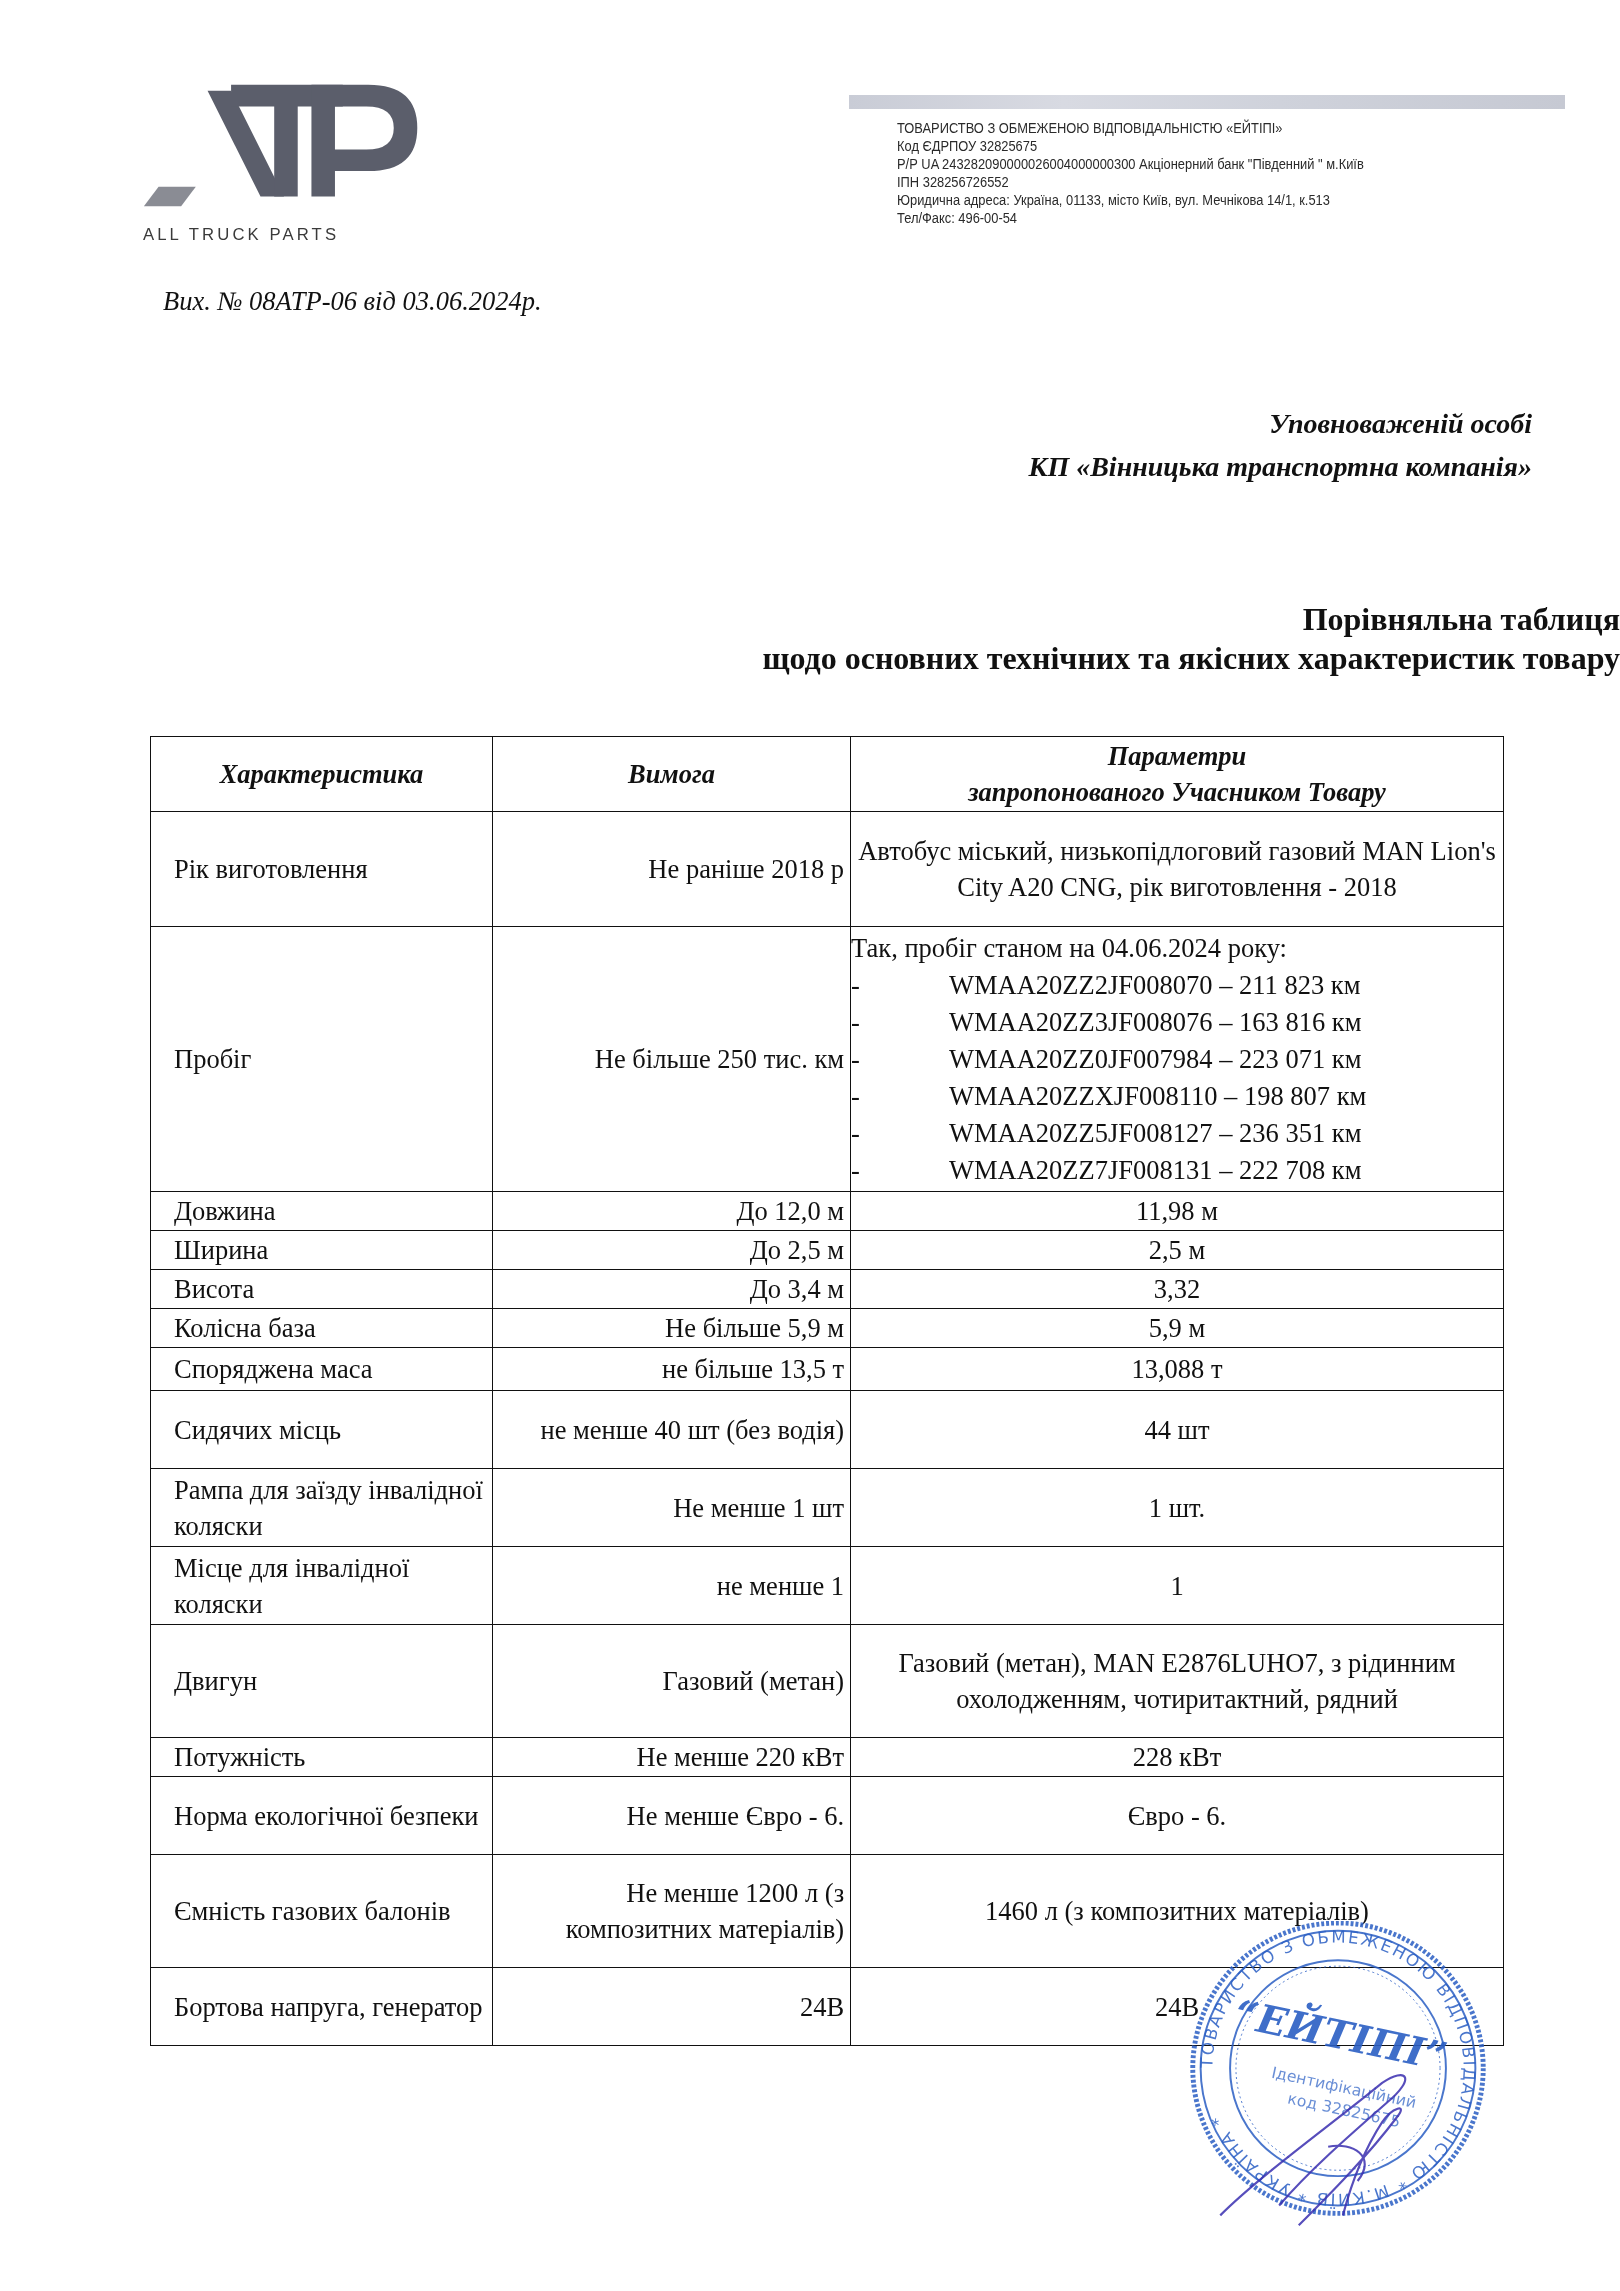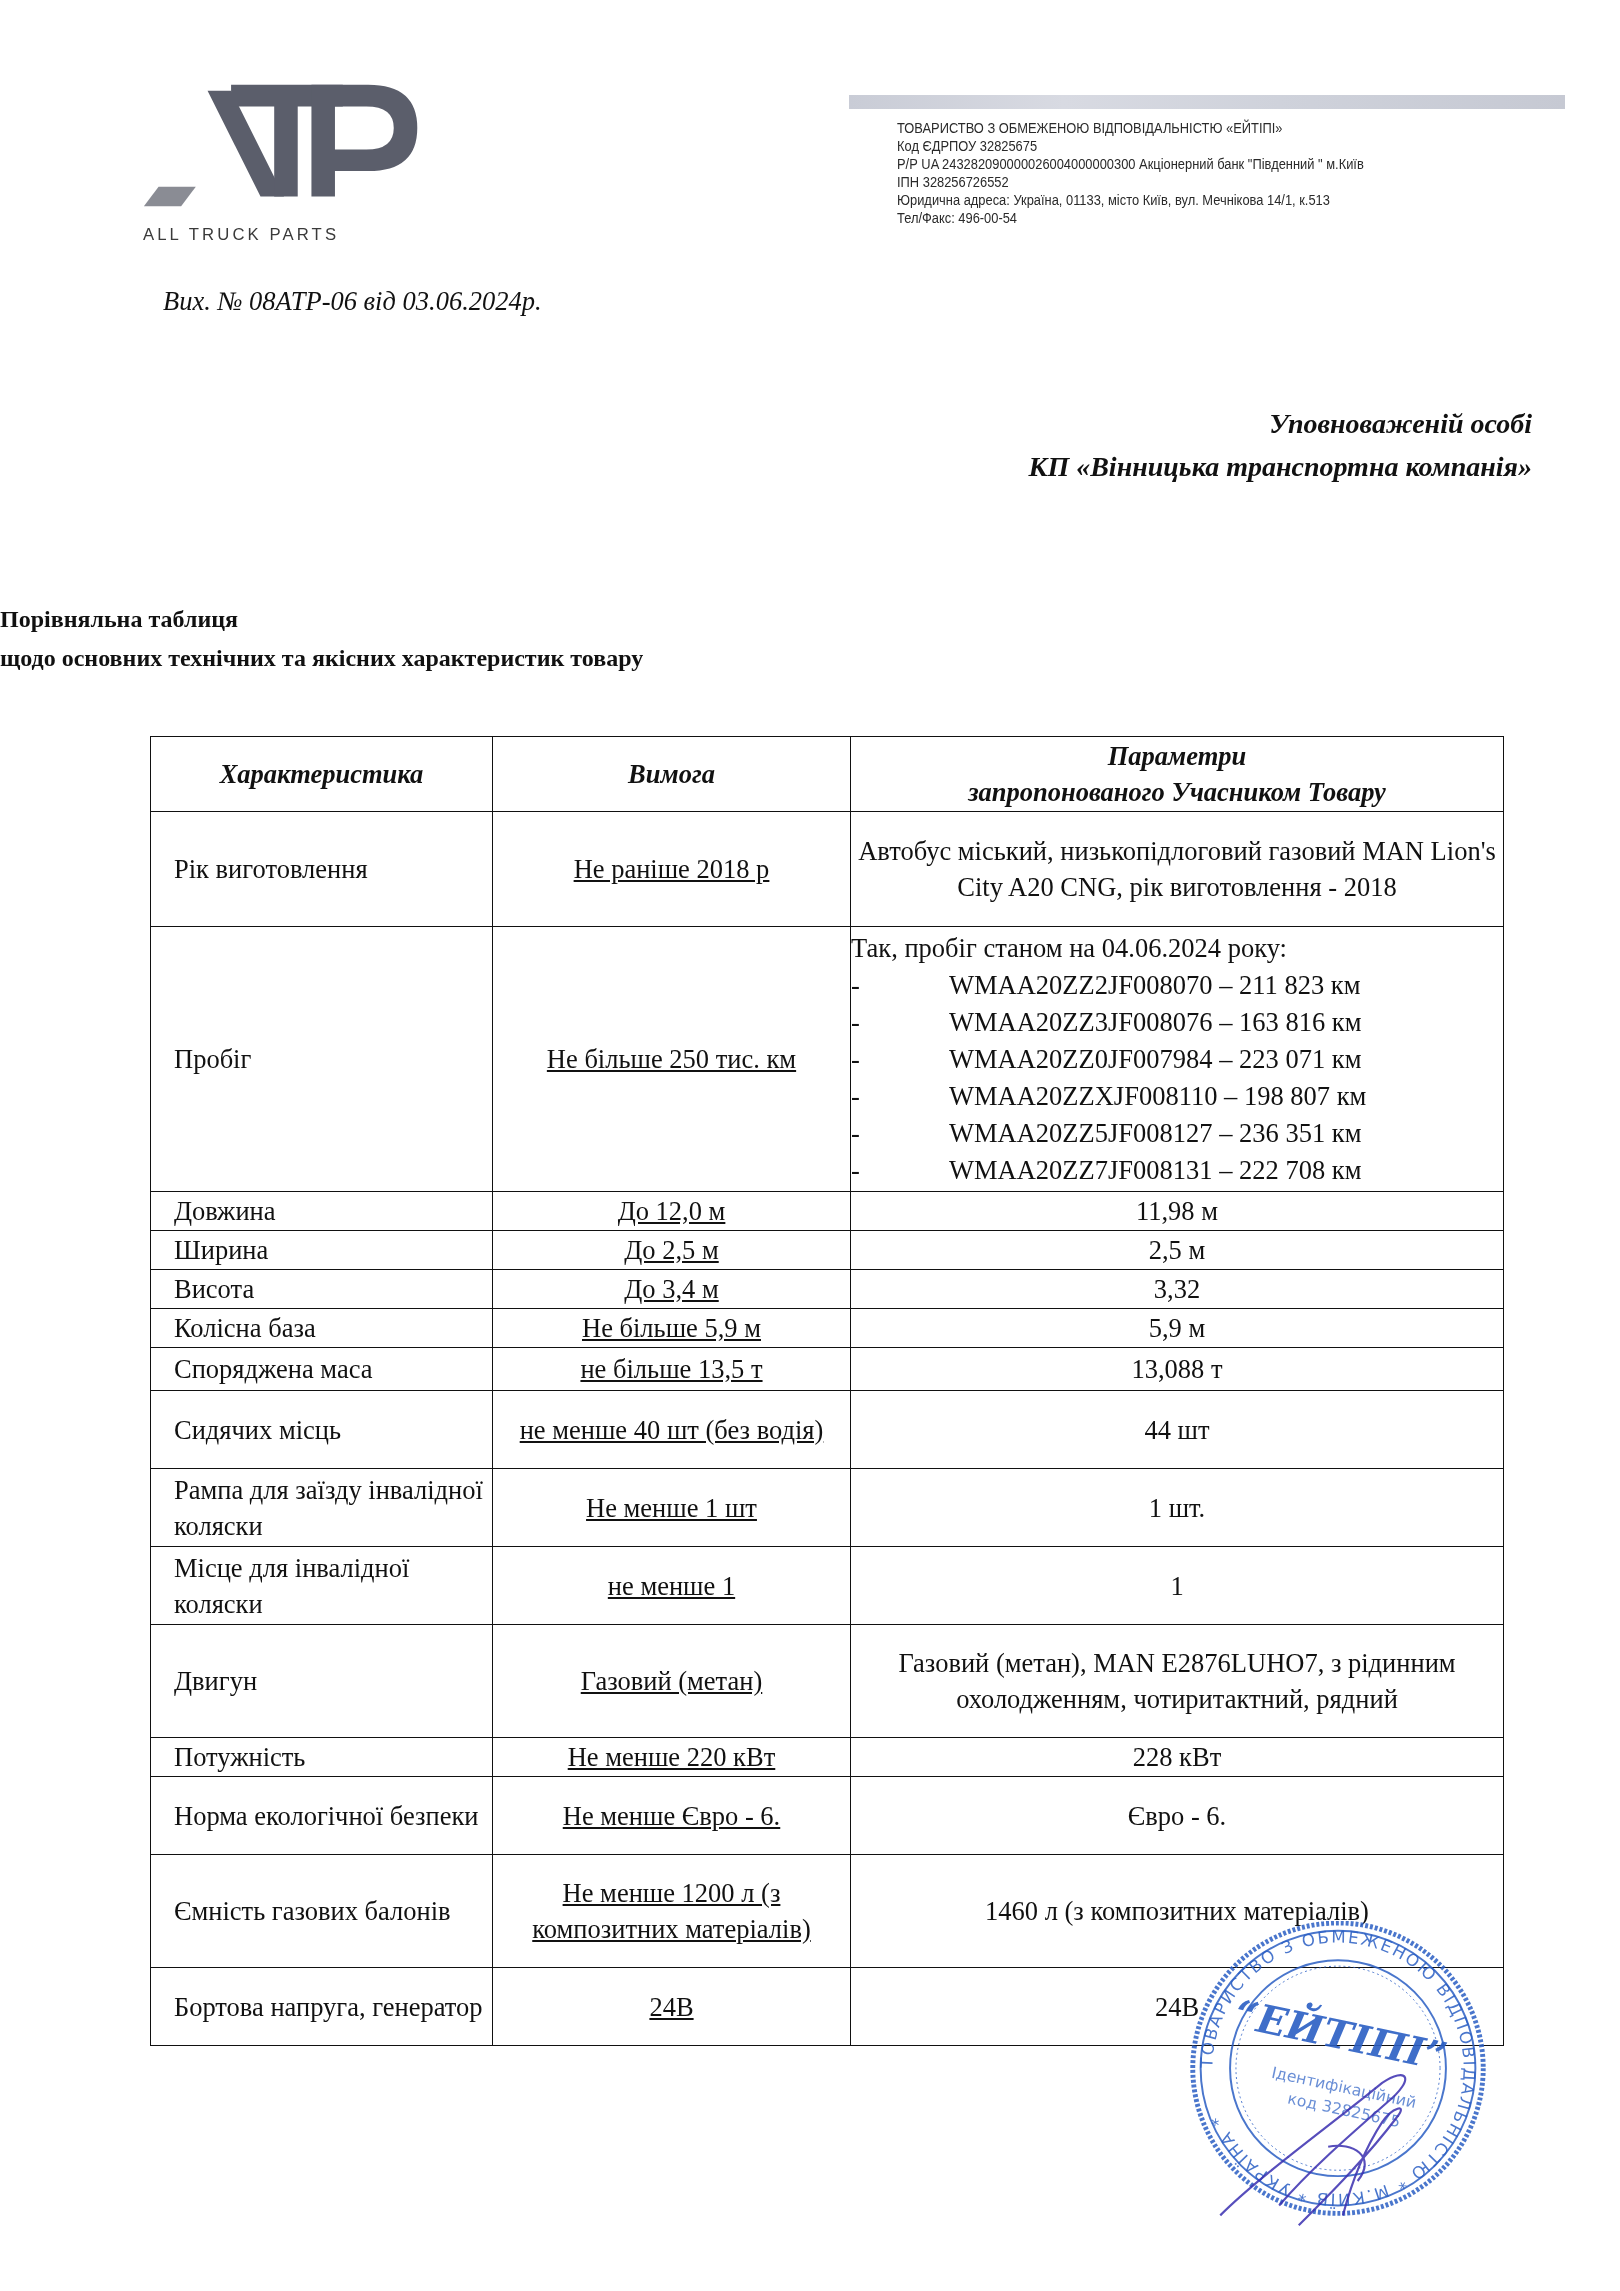--- a/index.html
+++ b/index.html
@@ -29,40 +29,40 @@
   .company div { white-space: nowrap; }
   .outgoing {
     position: absolute; left: 163px; top: 286px;
     font-style: italic; font-size: 26.5px; color: #111;
   }
   .addressee {
     position: absolute; right: 88px; top: 402px; text-align: right;
     font-style: italic; font-weight: bold; font-size: 28px; line-height: 43px;
   }
   .doc-title {
-    position: absolute; left: 0; width: 1620px; top: 600px; text-align: left;
-    font-weight: bold; font-size: 24px; line-height: 39px;
+    position: absolute; left: 0; width: 1620px; top: 600px; text-align: right;
+    font-weight: bold; font-size: 32px; line-height: 39px;
   }
   
   table.cmp {
     position: absolute; left: 150px; top: 736px; width: 1353px;
     border-collapse: collapse; table-layout: fixed;
     font-size: 26.5px; line-height: 1.4;
   }
   table.cmp col.c1 { width: 342px; }
   table.cmp col.c2 { width: 358px; }
   table.cmp col.c3 { width: 653px; }
   table.cmp th, table.cmp td {
     border: 1.5px solid #111; padding: 0 5.9px; vertical-align: middle;
   }
   table.cmp th {
     font-style: italic; font-weight: bold; text-align: center; height: 74px; line-height: 36px;
   }
   table.cmp td.c1 { text-align: left; padding-left: 23px; line-height: 36px; }
-  table.cmp td.c2 { text-align: center; line-height: 36px; text-decoration: underline; }
+  table.cmp td.c2 { text-align: right; line-height: 36px; }
   table.cmp td.c3 { text-align: center; line-height: 36px; }
   table.cmp td.mileage { text-align: left; padding-left: 0; line-height: 37px; }
   .mileage .ml-row { display: flex; }
   .mileage .dash { width: 98px; flex: none; }
   
   .stamp { position: absolute; left: 1181px; top: 1921px; width: 314px; height: 314px; pointer-events: none; }
 </style>
 </head>
 <body>
 

